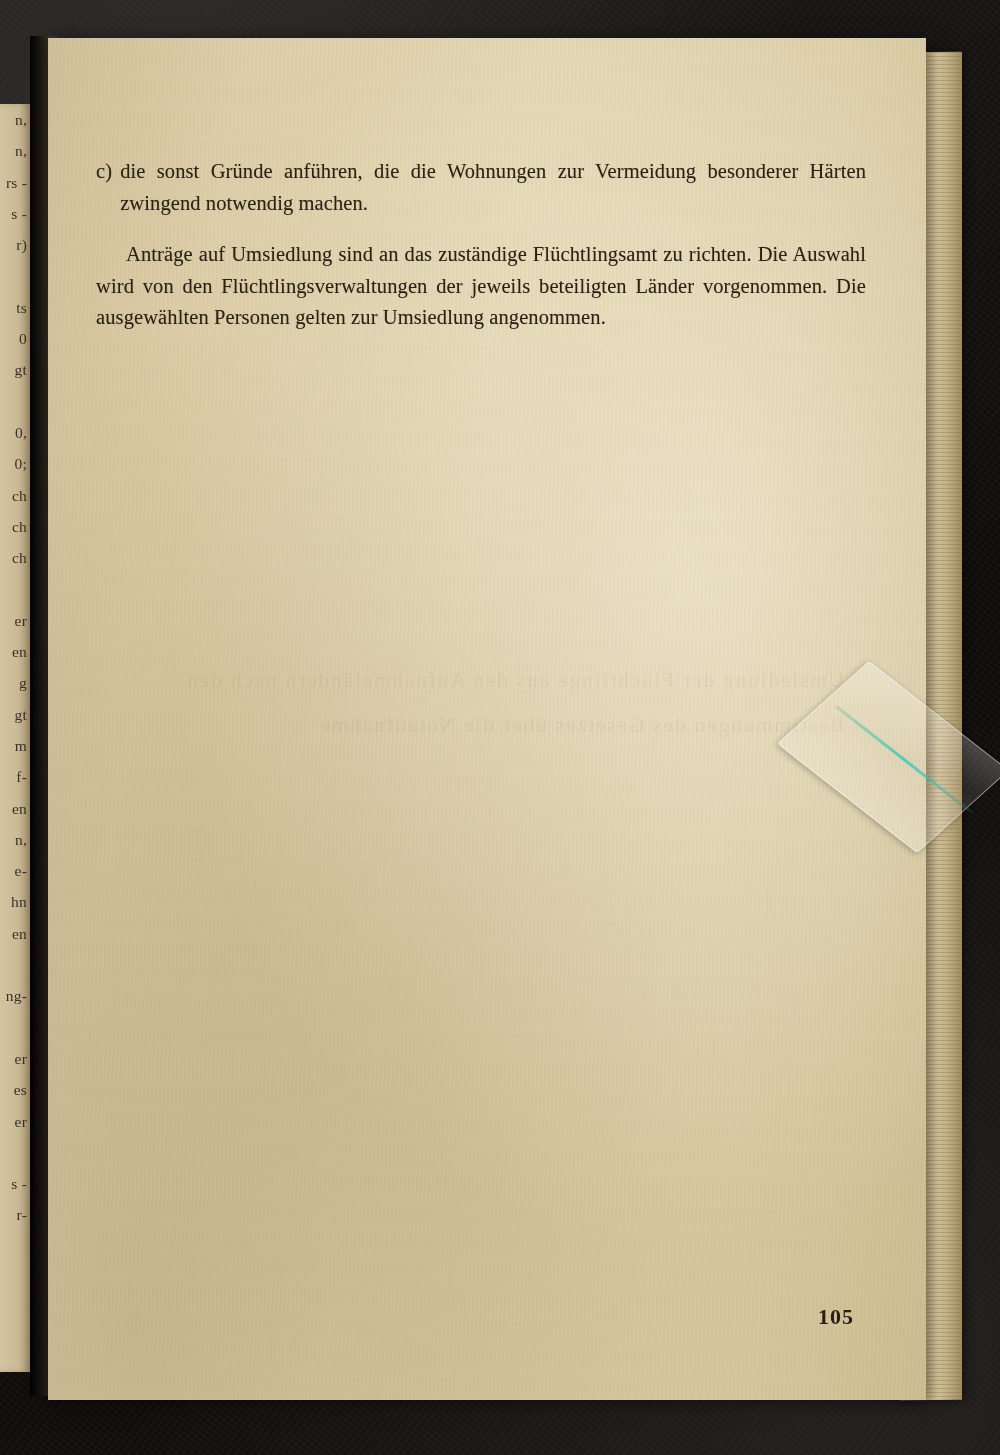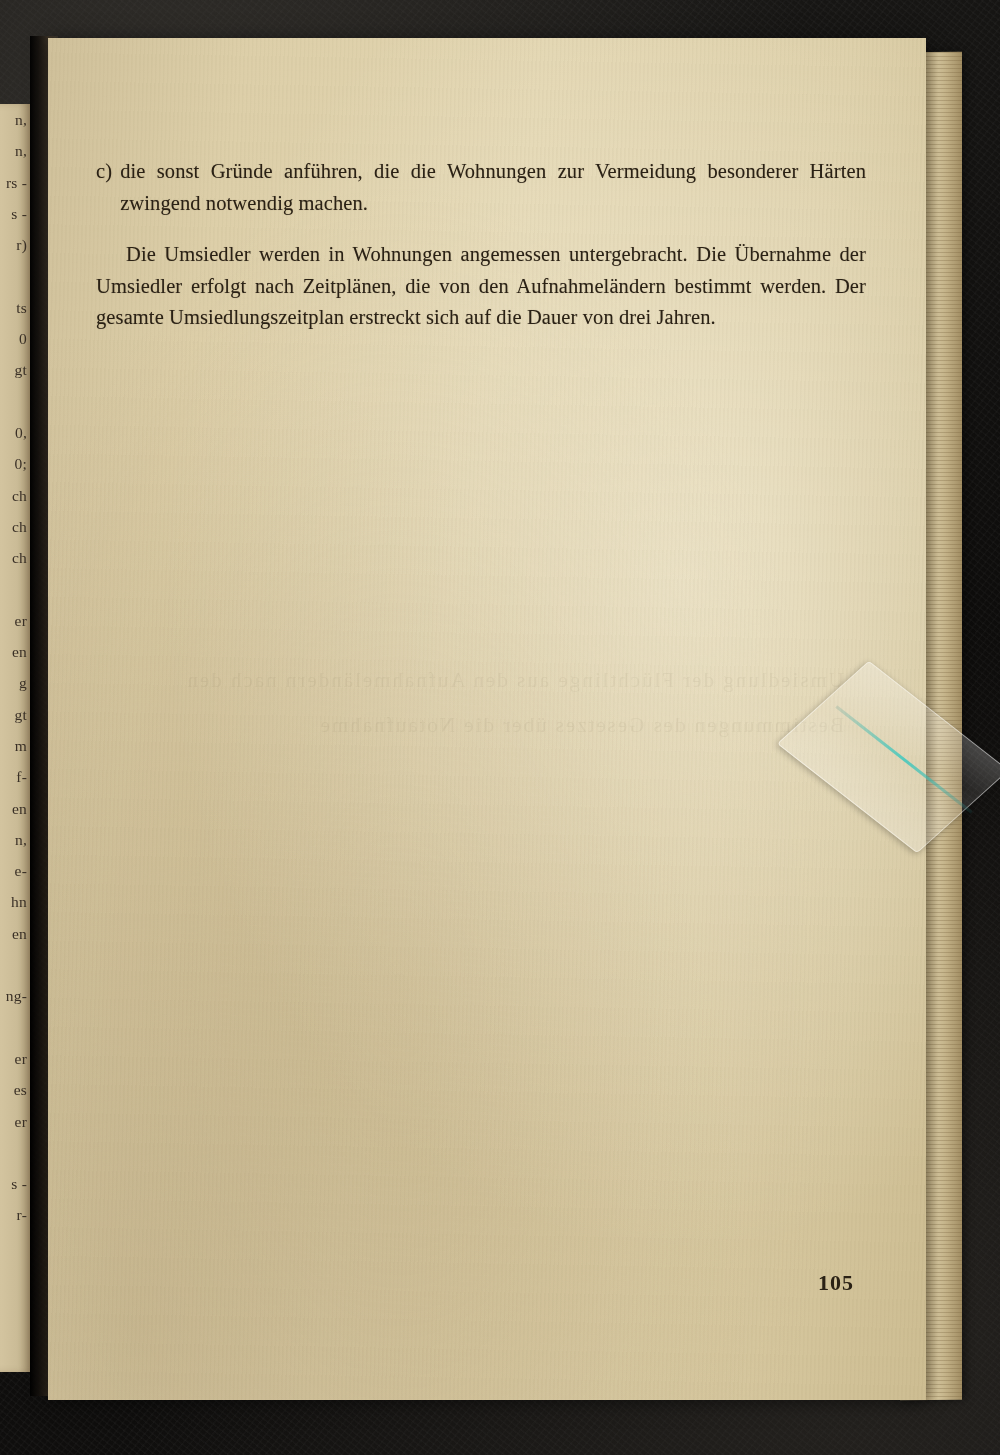--- a/index.html
+++ b/index.html
@@ -141,21 +141,21 @@
     display: flex;
     gap: 8px;
     align-items: baseline;
   }
   .item-c .marker { flex: 0 0 auto; }
   .item-c .body { flex: 1 1 auto; }
 
   .folio {
     position: absolute;
     right: 72px;
-    bottom: 104px;
+    bottom: 70px;
     font-size: 22px;
     font-weight: bold;
     color: #2a2115;
     letter-spacing: 1px;
   }
 
   
   .ruler {
     position: absolute;
     left: 812px;
@@ -241,22 +241,22 @@
 
     <div class="showthrough">Umsiedlung der Flüchtlinge aus den Aufnahmeländern nach den Bestimmungen des Gesetzes über die Notaufnahme</div>
 
     <div class="content">
 
       <p class="item-c">
         <span class="marker">c)</span>
         <span class="body">die sonst Gründe anführen, die die Wohnungen zur Vermeidung besonderer Härten zwingend notwendig machen.</span>
       </p>
 
-
-      <p class="indent">Die Umsiedler werden in Wohnungen angemessen untergebracht. Die Übernahme der Umsiedler erfolgt nach Zeitplänen, die von den Aufnahmeländern bestimmt werden. Der gesamte Umsiedlungszeitplan erstreckt sich auf die Dauer von drei Jahren.</p>
+      <p class="indent">Anträge auf Umsiedlung sind an das zuständige Flüchtlingsamt zu richten. Die Auswahl wird von den Flüchtlingsverwaltungen der jeweils beteiligten Länder vorgenommen. Die ausgewählten Personen gelten zur Umsiedlung angenommen.</p>
+
 
     </div>
 
     <div class="folio">105</div>
   </div>
 
   <div class="ruler">
     <div class="blade"></div>
     <div class="edge-line"></div>
   </div>

